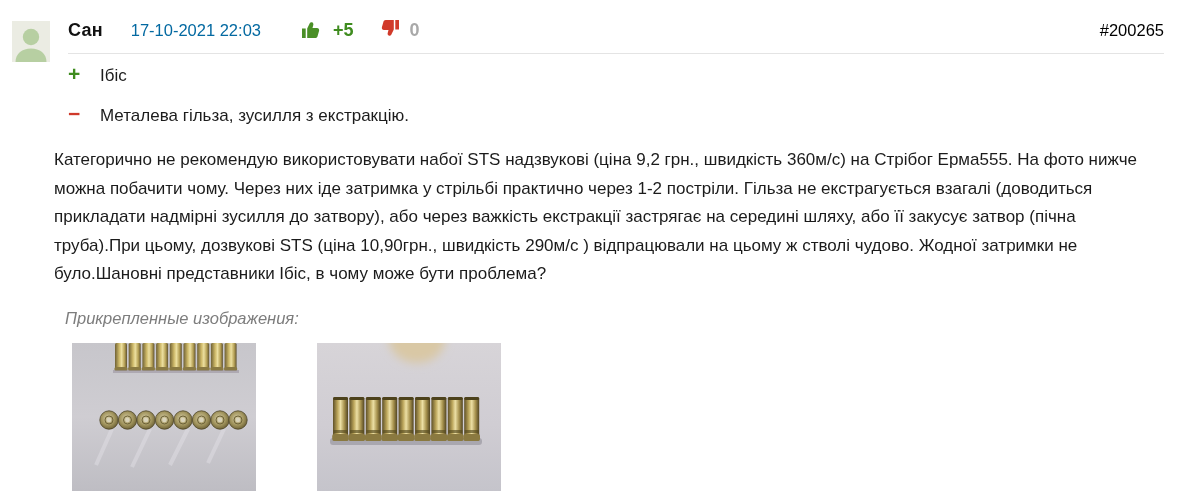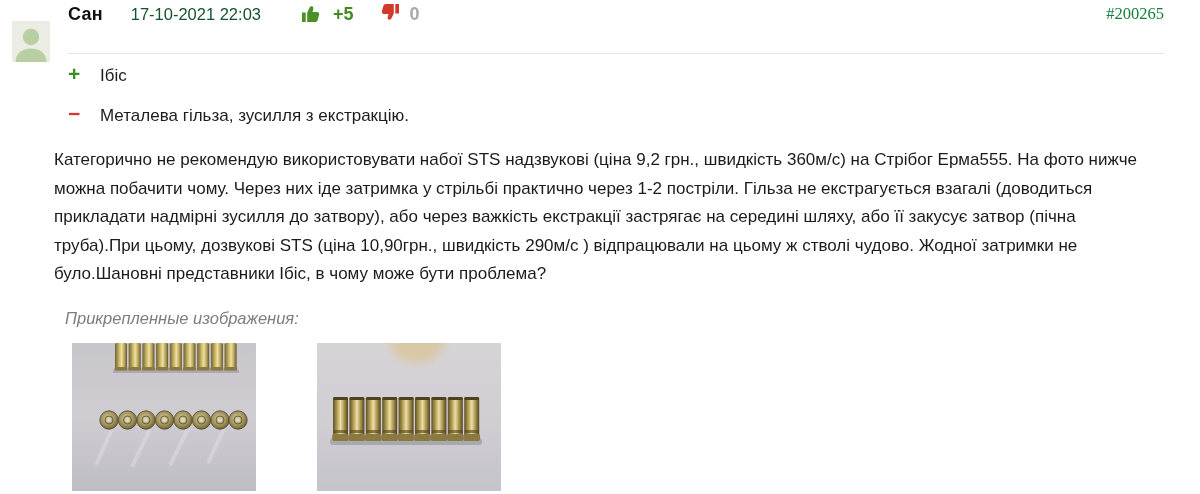--- a/index.html
+++ b/index.html
@@ -6,31 +6,31 @@
   body {
     width:1200px; height:494px; background:#ffffff; position:relative;
     font-family:"Liberation Sans", sans-serif; color:#1c1c1c;
     overflow:hidden;
   }
   .avatar {
     position:absolute; left:12px; top:21px; width:38px; height:41px;
     background:#ebece3; overflow:hidden;
   }
   .header {
-    position:absolute; left:68px; top:0; width:1096px; height:28px;
+    position:absolute; left:68px; top:16px; width:1096px; height:28px;
     display:flex; align-items:center;
   }
   .author { font-weight:bold; font-size:18px; color:#111; letter-spacing:.2px; }
-  .date { margin-left:28px; color:#14532d; font-size:16.5px; }
+  .date { margin-left:28px; color:#0369a1; font-size:16.5px; }
   .votes { margin-left:40px; display:flex; align-items:center; }
   .vote-btn { display:inline-flex; align-items:center; background:none; border:none; padding:0; cursor:pointer; }
   .up-count { color:#3f8c1f; font-weight:bold; font-size:18px; margin-left:12px; }
   .down-count { color:#a9a9a9; font-weight:bold; font-size:18px; margin-left:10px; }
   .thumb-down-wrap { margin-left:26px; }
-  .comment-id { margin-left:auto; color:#15803d; font-size:16.5px; text-decoration:none;font-family:Liberation Serif, serif; }
+  .comment-id { margin-left:auto; color:#000000; font-size:16.5px; text-decoration:none; }
   .divider {
     position:absolute; left:68px; top:53px; width:1096px; height:0;
     border-top:1px solid #e4e4e4;
   }
   .pc-row { position:absolute; left:68px; display:flex; align-items:baseline; }
   .pros-row { top:62px; }
   .cons-row { top:102px; }
   .pc-sign { width:32px; font-weight:bold; font-size:21px; line-height:24px; }
   .pros-row .pc-sign { color:#3f8c1f; }
   .cons-row .pc-sign { color:#cf3a2b; }

